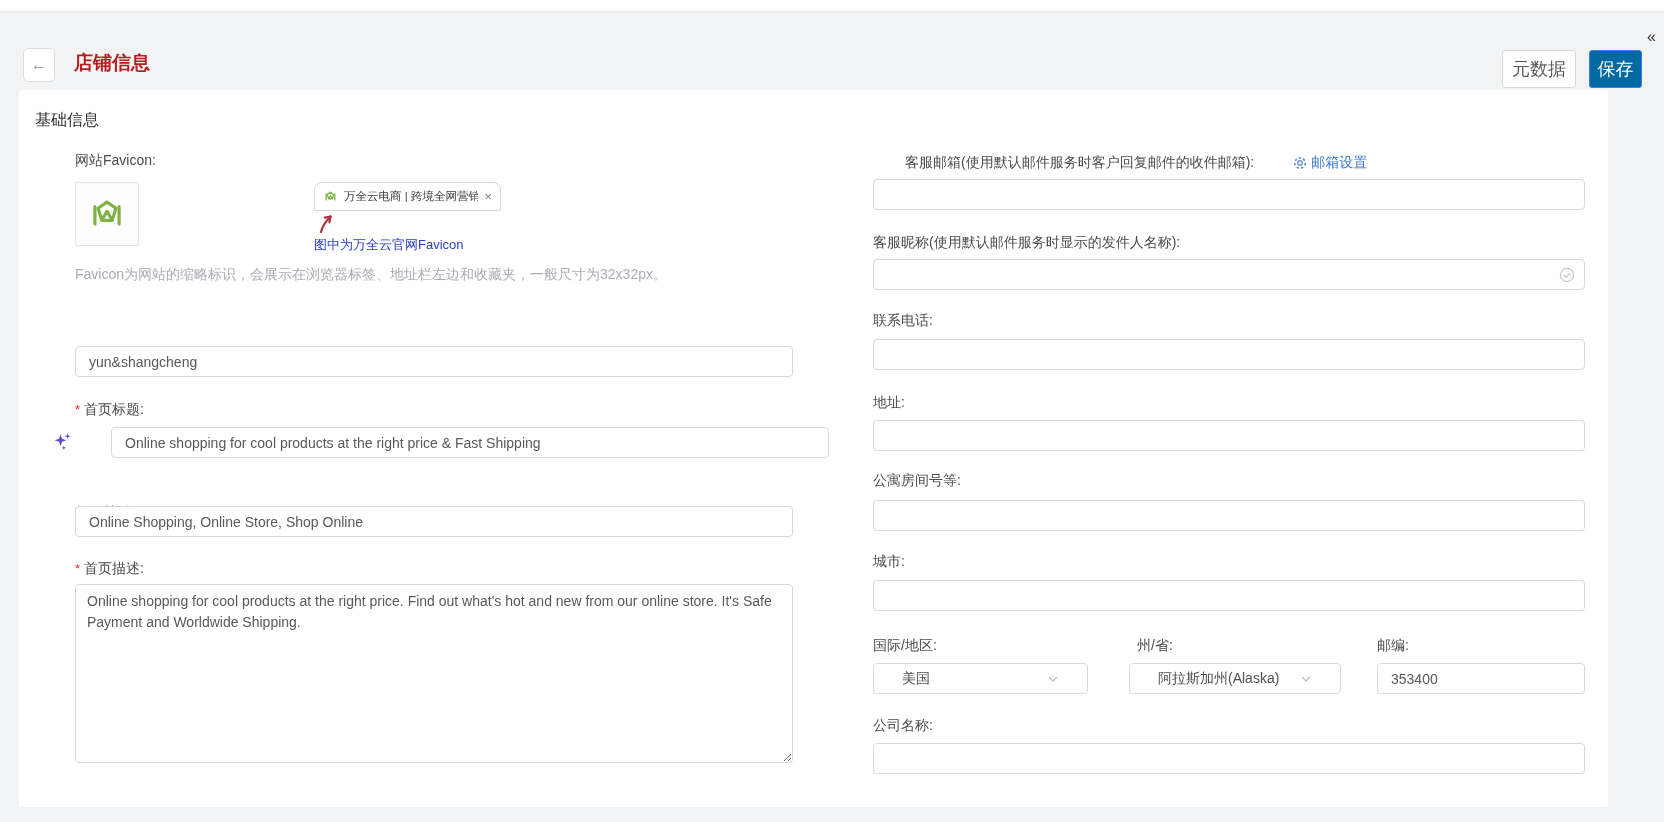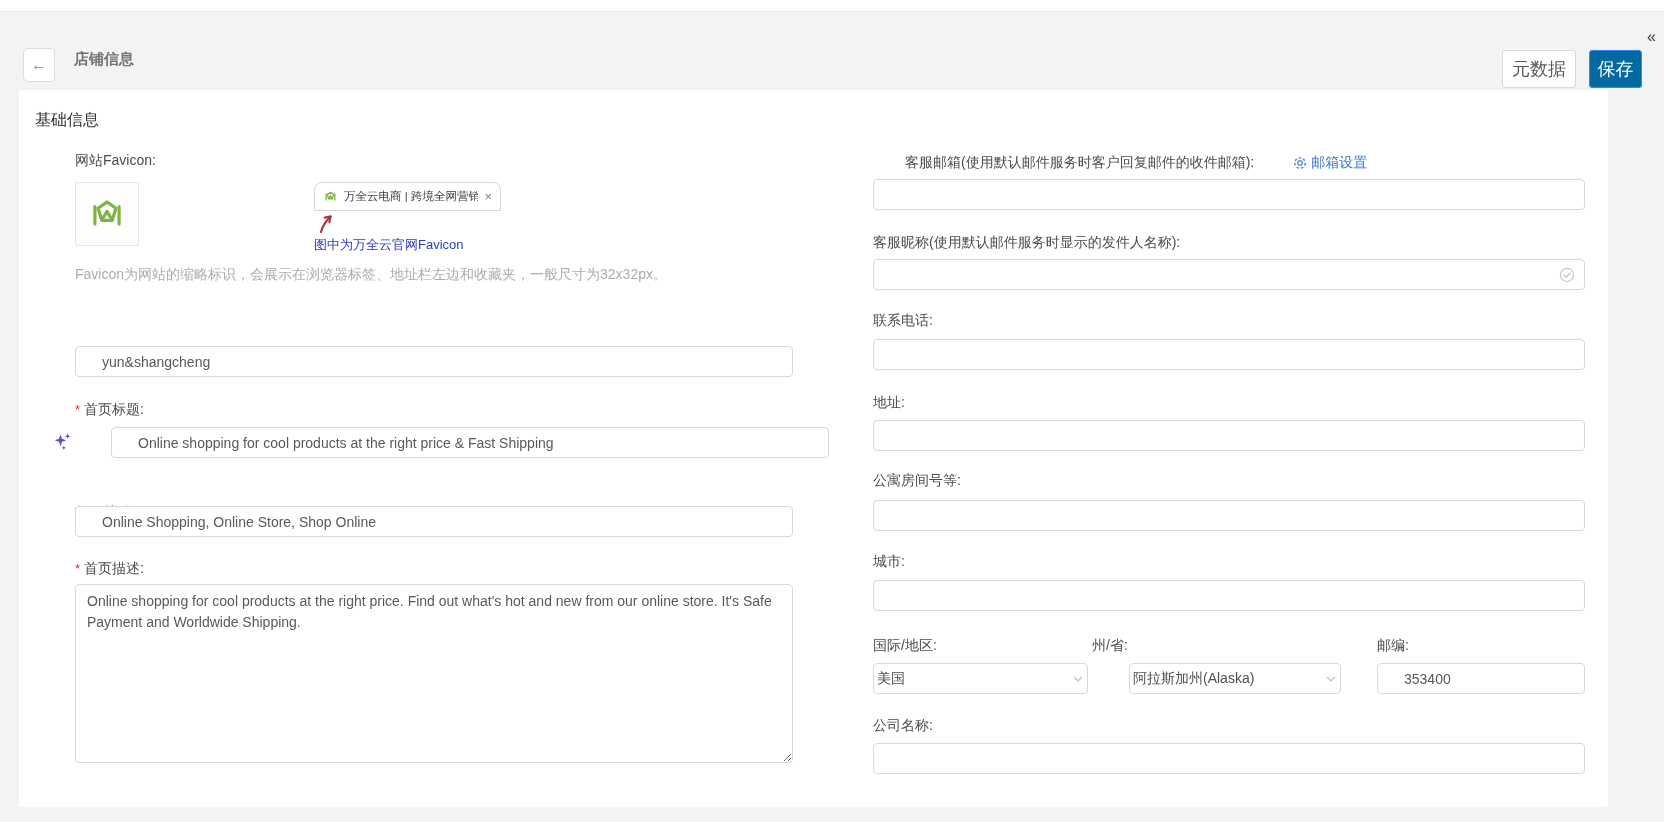--- a/index.html
+++ b/index.html
@@ -4,34 +4,34 @@
 <style>
   * { margin:0; padding:0; box-sizing:border-box; }
   html,body { background:#f2f3f5; }
   body { font-family:"Liberation Sans","DejaVu Sans",sans-serif; }
   .page { position:relative; width:1664px; height:822px; overflow:hidden; background:#f2f3f5; }
   .topstrip { position:absolute; left:0; top:0; width:1664px; height:12px; background:#ffffff; border-bottom:1px solid #e7e7e7; }
   .collapse { position:absolute; top:28px; right:8px; font-size:16px; color:#3a3a3a; cursor:pointer; }
 
   
   .back-btn { position:absolute; left:23px; top:48px; width:32px; height:34px; background:#fff; border:1px solid #dcdcdc; border-radius:5px; color:#8c8c8c; font-size:16px; display:flex; align-items:center; justify-content:center; cursor:pointer; }
-  .page-title { position:absolute; left:74px; top:50px; font-size:15px; font-weight:700; color:#737373; }
+  .page-title { position:absolute; left:74px; top:50px; font-size:19px; font-weight:700; color:#b91c1c; }
   .btn { position:absolute; top:50px; height:38px; border-radius:3px; font-size:18px; display:flex; align-items:center; justify-content:center; cursor:pointer; font-family:inherit; }
   .btn-meta { left:1502px; width:74px; background:#fff; border:1px solid #d9d9d9; color:#595959; }
   .btn-save { left:1589px; width:53px; background:#0369a1; border:1px solid #3b82f6; color:#fff; }
 
   
   .card { position:absolute; left:19px; top:90px; width:1589px; height:717px; background:#ffffff; border-radius:2px; }
   .sec-heading { position:absolute; left:16px; top:20px; font-size:16px; font-weight:500; color:#2f2f33; }
 
   .lbl { position:absolute; font-size:14px; color:#4b4b50; white-space:nowrap; }
   .req { color:#f5222d; margin-right:4px; font-size:13px; }
-  .inp { position:absolute; height:31px; border:1px solid #d9d9d9; border-radius:4px; background:#fff; font-size:14px; color:#595959; padding:0 26px; font-family:inherit; outline:none; }
+  .inp { position:absolute; height:31px; border:1px solid #d9d9d9; border-radius:4px; background:#fff; font-size:14px; color:#595959; padding:0 13px; font-family:inherit; outline:none; }
   .ta { position:absolute; border:1px solid #d9d9d9; border-radius:4px; background:#fff; font-size:14px; color:#595959; padding:6px 11px; line-height:1.5; font-family:inherit; outline:none; }
-  .selectbox { position:absolute; height:31px; border:1px solid #d9d9d9; border-radius:4px; background:#fff; font-size:14px; color:#4f4f54; padding:0 3px; display:flex; align-items:center; cursor:pointer; }
+  .selectbox { position:absolute; height:31px; border:1px solid #d9d9d9; border-radius:4px; background:#fff; font-size:14px; color:#4f4f54; padding:0 28px; display:flex; align-items:center; cursor:pointer; }
   .selectbox .sel-txt { flex:1; overflow:hidden; white-space:nowrap; }
 
   
   .fav-box { position:absolute; left:56px; top:92px; width:64px; height:64px; border:1px solid #e4e6e8; border-radius:2px; background:#fdfdfd; display:flex; align-items:center; justify-content:center; }
   .tab-mock { position:absolute; left:295px; top:92px; width:187px; height:29px; background:#fff; border:1px solid #d6d6d6; border-radius:8px 8px 0 0; display:flex; align-items:center; gap:6px; padding:0 8px; }
   .tab-title { flex:1; font-size:11.5px; color:#404040; white-space:nowrap; overflow:hidden; }
   .tab-close { font-size:13px; color:#7f7f7f; cursor:pointer; line-height:1; }
   .fav-annot { position:absolute; left:295px; top:146px; font-size:13px; color:#2b3cc4; cursor:pointer; }
   .fav-hint { position:absolute; left:56px; top:176px; font-size:14px; color:#a9acb2; }
   .arrow-annot { position:absolute; left:299px; top:123px; }
@@ -152,21 +152,21 @@
     <input class="inp" style="left: 854px; top: 490px; width: 712px;">
 
     <div class="lbl" style="left:854px; top:547px;">国际/地区:</div>
     <div class="selectbox" style="left:854px; top:573px; width:215px;">
       <span class="sel-txt">美国</span>
       <svg width="12" height="12" viewBox="0 0 12 12">
         <path d="M2.5 4.5 L6 8 L9.5 4.5" fill="none" stroke="#bfbfbf" stroke-width="1.3" stroke-linecap="round" stroke-linejoin="round"></path>
       </svg>
     </div>
 
-    <div class="lbl" style="left:1073px; top:547px;">州/省:</div>
+    <div class="lbl" style="left:1118px; top:547px;">州/省:</div>
     <div class="selectbox" style="left:1110px; top:573px; width:212px;">
       <span class="sel-txt">阿拉斯加州(Alaska)</span>
       <svg width="12" height="12" viewBox="0 0 12 12">
         <path d="M2.5 4.5 L6 8 L9.5 4.5" fill="none" stroke="#bfbfbf" stroke-width="1.3" stroke-linecap="round" stroke-linejoin="round"></path>
       </svg>
     </div>
 
     <div class="lbl" style="left:1358px; top:547px;">邮编:</div>
     <input class="inp" style="left: 1358px; top: 573px; width: 208px;" value="353400">
 

